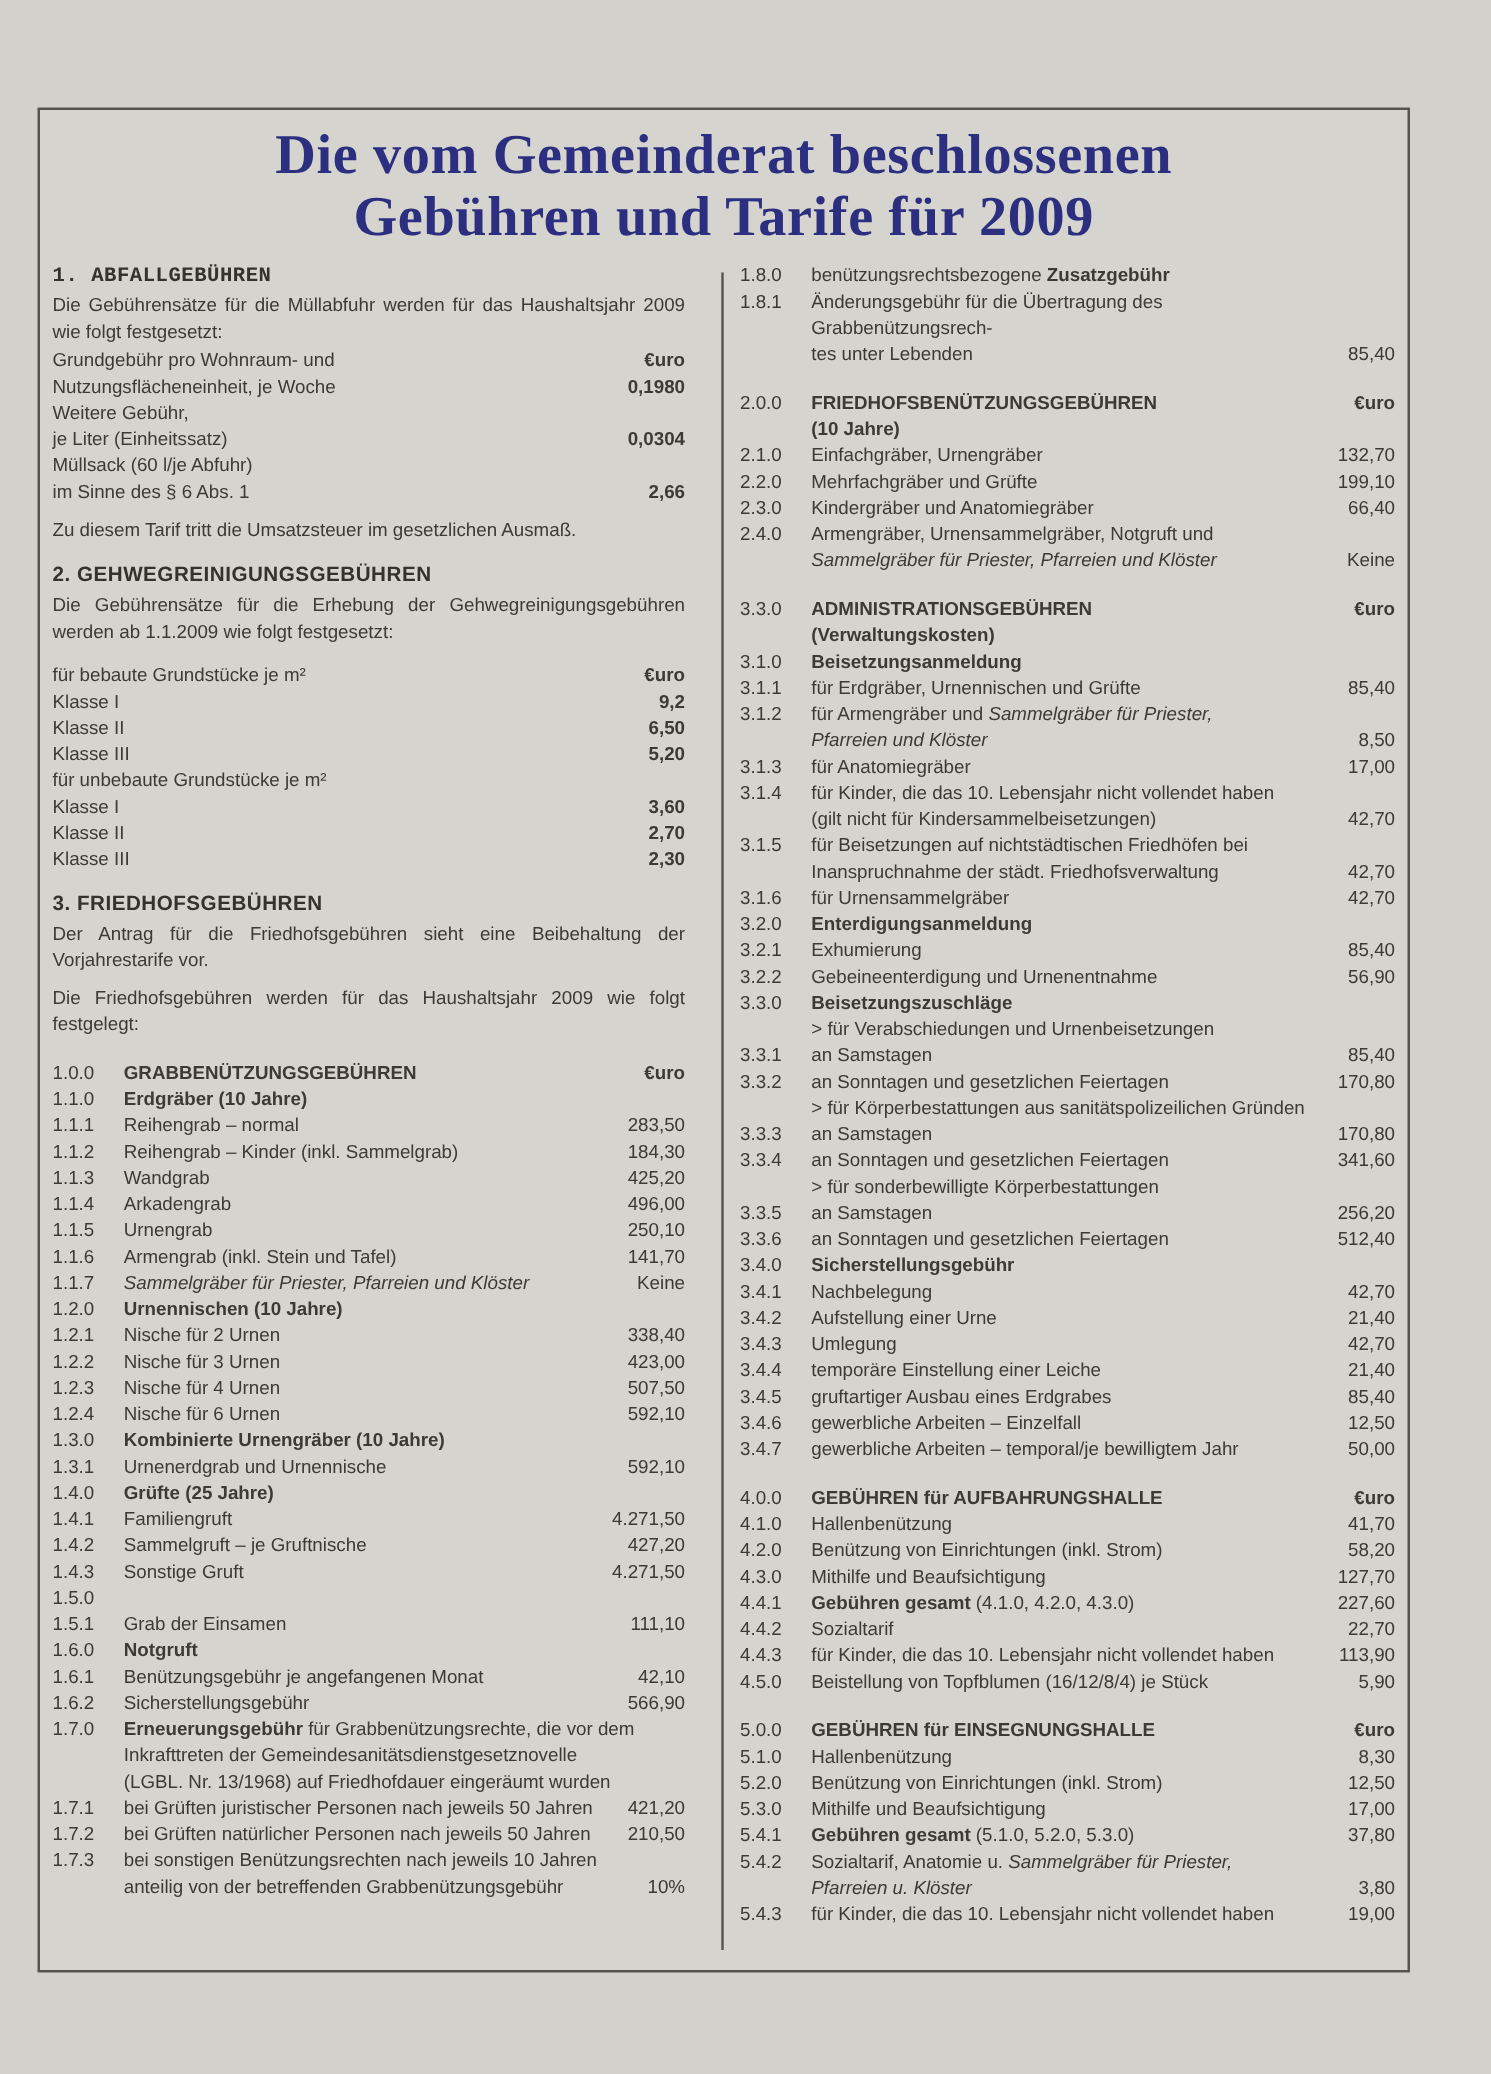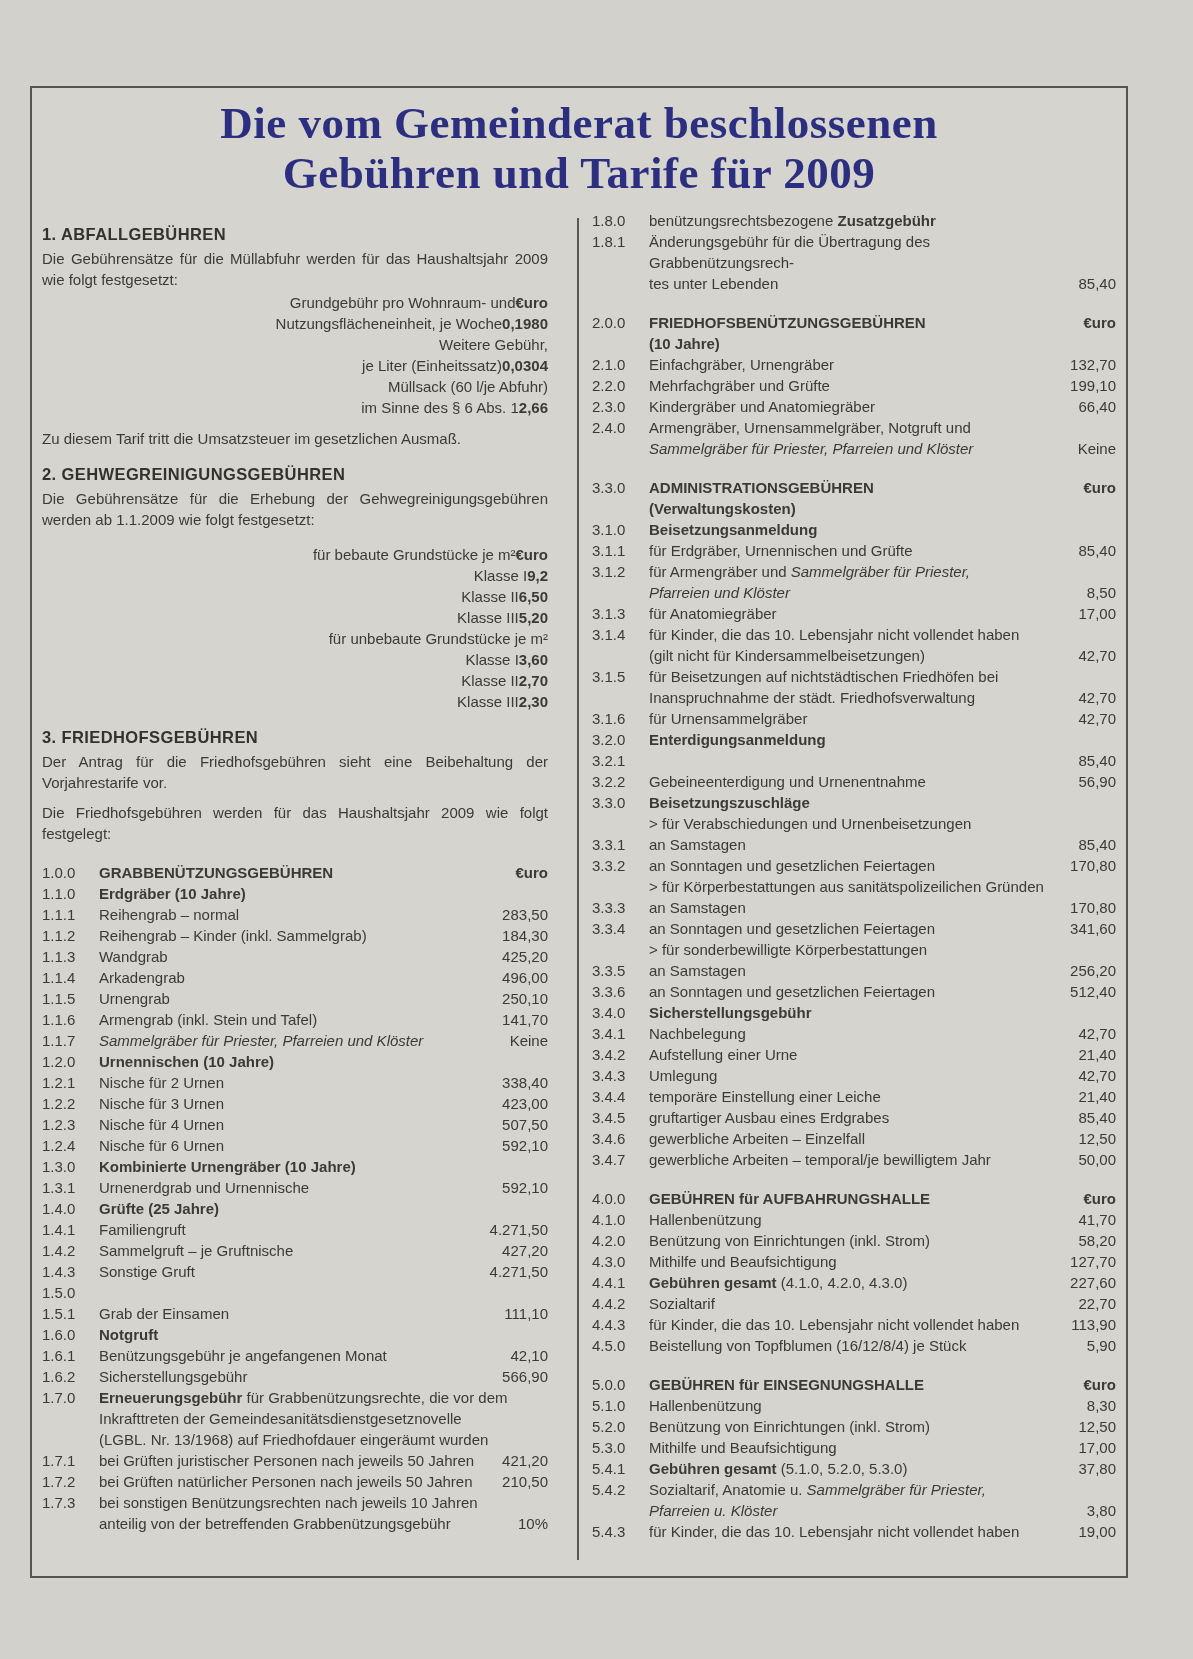--- a/index.html
+++ b/index.html
@@ -9,28 +9,28 @@
   .frame{position:absolute;left:30px;top:86px;width:1094px;height:1488px;
          border:2px solid #56554c;background:#d5d4ce;}
   .doc-title{text-align:center;margin-top:10px;
              font-family:"Liberation Serif","DejaVu Serif",serif;font-weight:700;
              color:#2c2f80;font-size:45px;line-height:50px;letter-spacing:0.5px;}
   .divider{position:absolute;left:545px;top:130px;bottom:16px;width:2px;background:#5a594f;}
   .col{position:absolute;top:122px;font-size:15px;line-height:21px;}
   .col-left{left:10px;width:506px;}
   .col-right{left:560px;width:524px;}
   .sec-heading{font-size:16.5px;font-weight:700;letter-spacing:0.4px;color:#34332b;margin:15px 0 3px 0;}
-  .sec-heading.first{margin-top:14px;}
+  .sec-heading.first{margin-top:0;font-family:Liberation Mono, monospace;}
   .para{margin:0 0 2px 0;text-align:justify;}
   .para.pgap{margin-top:9px;}
   .note{margin-top:10px;}
   
   .frow{display:flex;}
   .frow.gap{margin-top:14px;}
-  .flabel{flex:1;text-align:right;}
+  .flabel{flex:1;}
   .fval{margin-left:auto;text-align:right;font-weight:700;white-space:nowrap;}
   
   .trow{display:flex;}
   .trow.gap{margin-top:18px;}
   .tcode{width:57px;flex-shrink:0;}
   .tlabel{flex:1;padding-right:4px;}
   .tval{margin-left:auto;text-align:right;align-self:flex-end;white-space:nowrap;padding-left:6px;}
   .trow.vtop .tval{align-self:flex-start;}
   .bold{font-weight:700;text-align:center;}
   .italic{font-style:italic;}
@@ -332,20 +332,21 @@
             <span class="tcode">3.1.6</span>
             <span class="tlabel"><span>für Urnensammelgräber</span></span>
             <span class="tval">42,70</span>
           </div>
           <div class="trow">
             <span class="tcode">3.2.0</span>
             <span class="tlabel"><span class="bold">Enterdigungsanmeldung</span></span>
           </div>
           <div class="trow">
             <span class="tcode">3.2.1</span>
+            <span class="tlabel"><span>Exhumierung</span></span>
             <span class="tval">85,40</span>
           </div>
           <div class="trow">
             <span class="tcode">3.2.2</span>
             <span class="tlabel"><span>Gebeineenterdigung und Urnenentnahme</span></span>
             <span class="tval">56,90</span>
           </div>
           <div class="trow">
             <span class="tcode">3.3.0</span>
             <span class="tlabel"><span class="bold">Beisetzungszuschläge</span></span>

